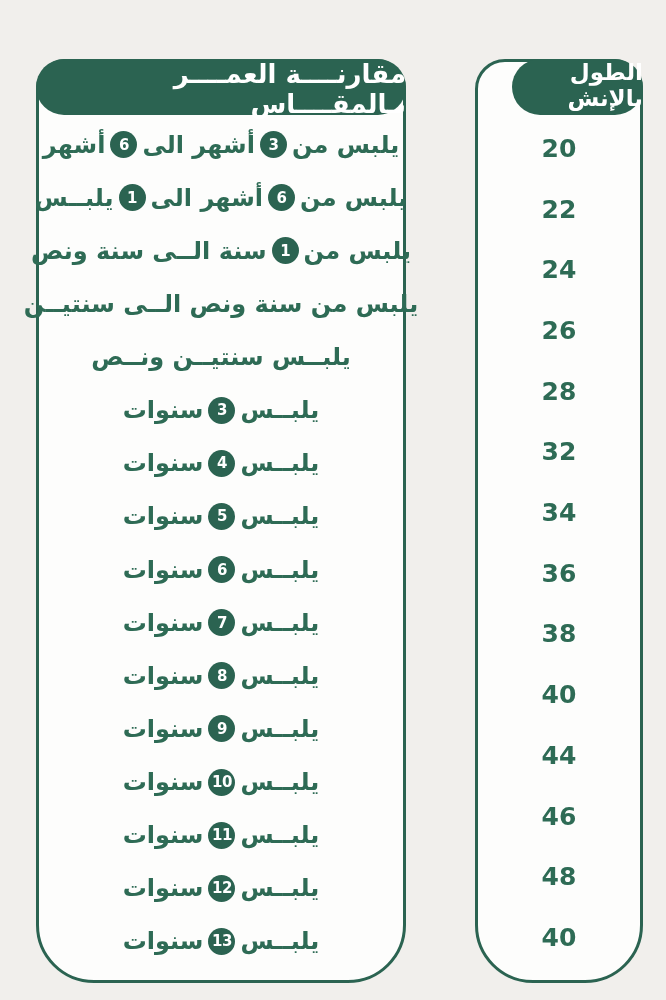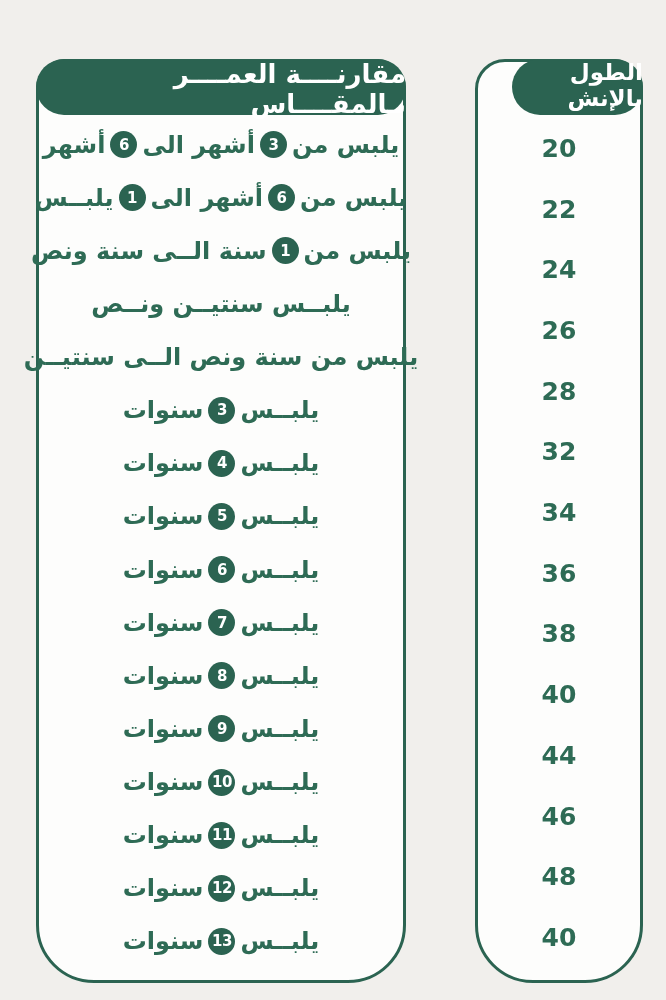--- a/index.html
+++ b/index.html
@@ -88,24 +88,24 @@
           <span class="seg">أشهر الى</span>
           <span class="badge">1</span>
           <span class="seg">يلبــس</span>
         </div>
         <div class="age-row">
           <span class="seg">يلبس من</span>
           <span class="badge">1</span>
           <span class="seg">سنة الــى سنة ونص</span>
         </div>
         <div class="age-row">
-          <span class="seg">يلبــس سنتيــن ونــص</span>
+          <span class="seg">يلبس من سنة ونص الــى  سنتيــن</span>
         </div>
         <div class="age-row">
-          <span class="seg">يلبس من سنة ونص الــى  سنتيــن</span>
+          <span class="seg">يلبــس سنتيــن ونــص</span>
         </div>
         <div class="age-row">
           <span class="seg">يلبــس</span>
           <span class="badge">3</span>
           <span class="seg">سنوات</span>
         </div>
         <div class="age-row">
           <span class="seg">يلبــس</span>
           <span class="badge">4</span>
           <span class="seg">سنوات</span>

